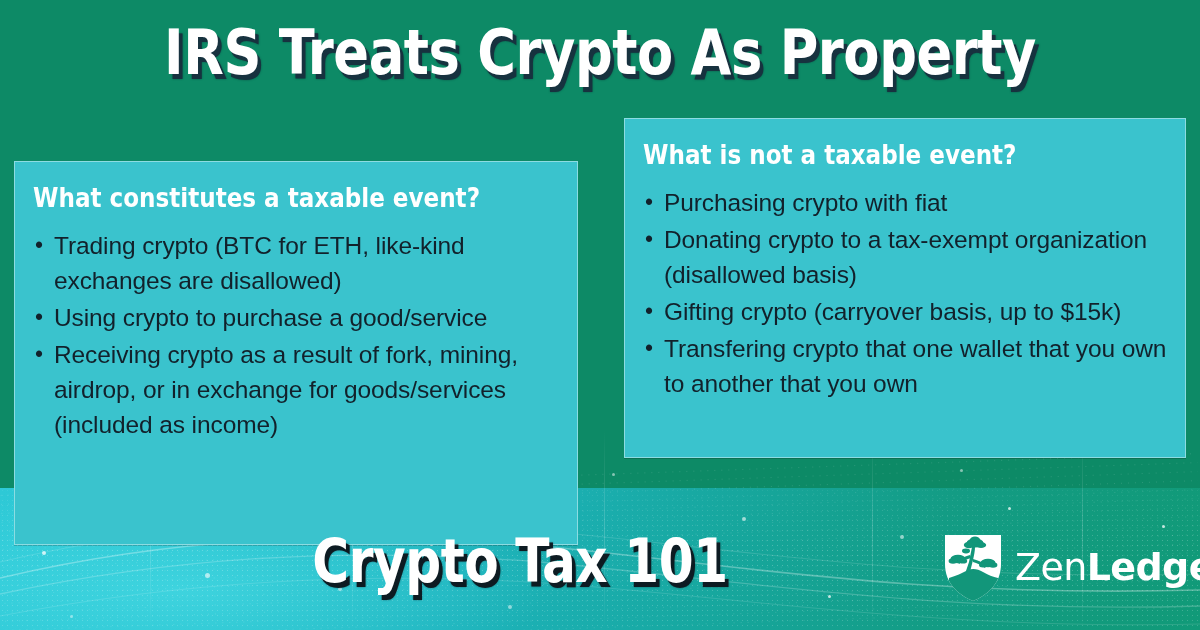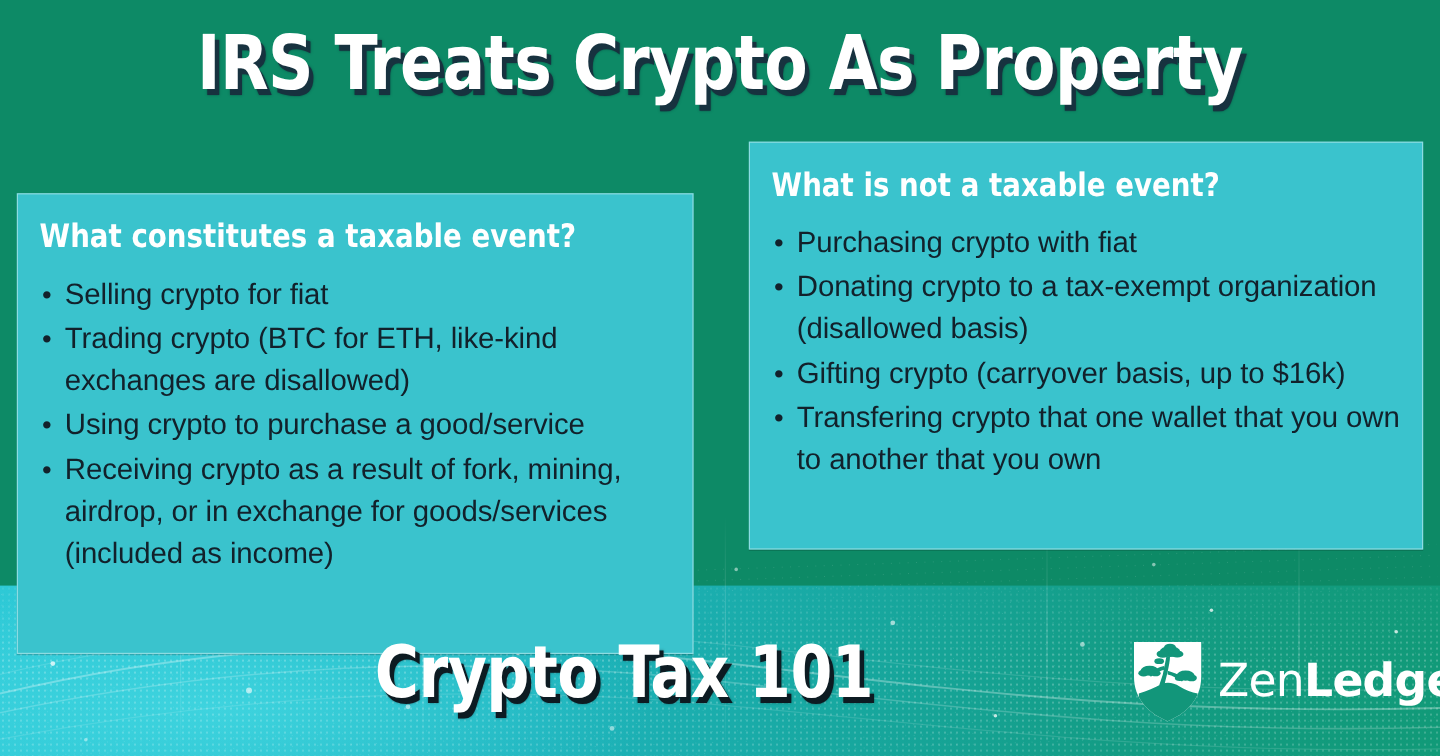--- a/index.html
+++ b/index.html
@@ -153,33 +153,32 @@
     <div class="bg-star" style="left:612px;top:18px;width:3px;height:3px;opacity:.5;"></div>
     <div class="bg-star" style="left:960px;top:14px;width:3px;height:3px;opacity:.5;"></div>
   </div>
 </div>
 
 <div class="headline">IRS Treats Crypto As Property</div>
 
 <div class="panel" id="panel-left">
   <div class="panel-heading">What constitutes a taxable event?</div>
   <ul class="bullet-list">
-    <li class="bullet-item">Selling crypto for fiat</li>
     <li class="bullet-item">Trading crypto (BTC for ETH, like-kind exchanges are disallowed)</li>
     <li class="bullet-item">Using crypto to purchase a good/service</li>
     <li class="bullet-item">Receiving crypto as a result of fork, mining, airdrop, or in exchange for goods/services (included as income)</li>
   </ul>
 </div>
 
 <div class="panel" id="panel-right">
   <div class="panel-heading">What is not a taxable event?</div>
   <ul class="bullet-list">
     <li class="bullet-item">Purchasing crypto with fiat</li>
     <li class="bullet-item">Donating crypto to a tax-exempt organization (disallowed basis)</li>
-    <li class="bullet-item">Gifting crypto (carryover basis, up to $16k)</li>
+    <li class="bullet-item">Gifting crypto (carryover basis, up to $15k)</li>
     <li class="bullet-item">Transfering crypto that one wallet that you own to another that you own</li>
   </ul>
 </div>
 
 <div class="footer-title">Crypto Tax 101</div>
 
 <div class="brand">
   <svg class="brand-mark" viewBox="0 0 62 72">
     <defs>
       <clipPath id="shieldClip">

